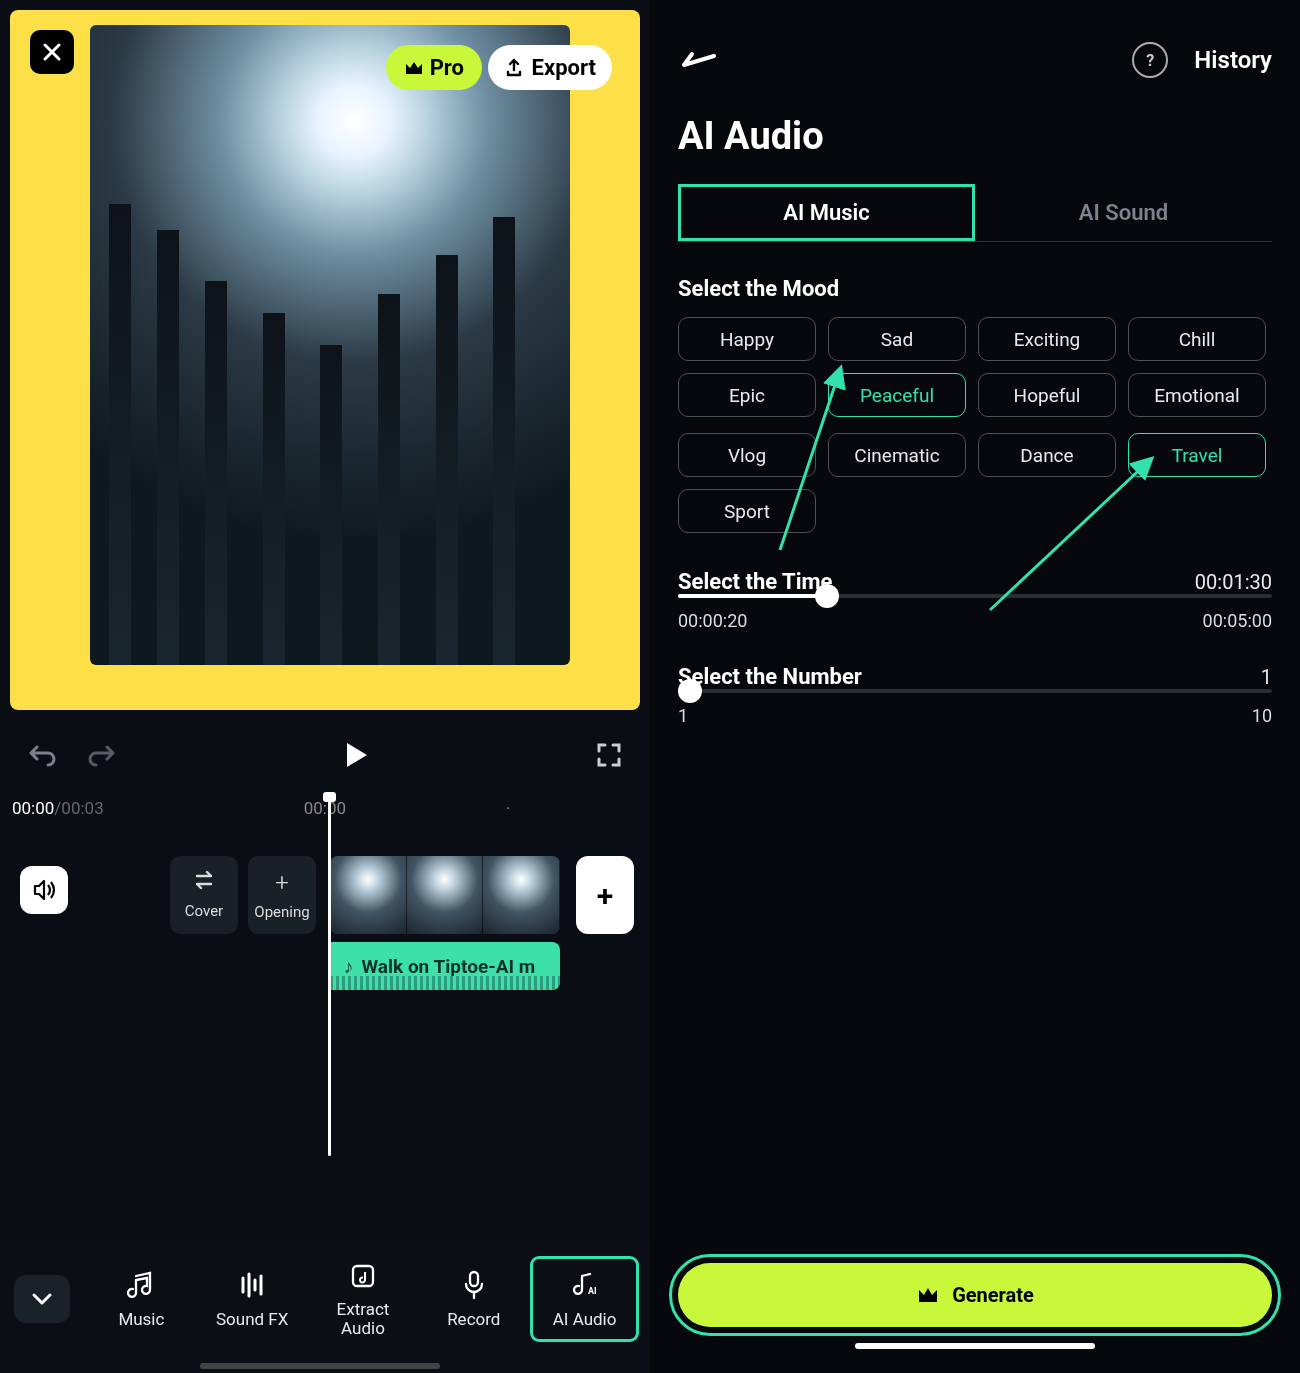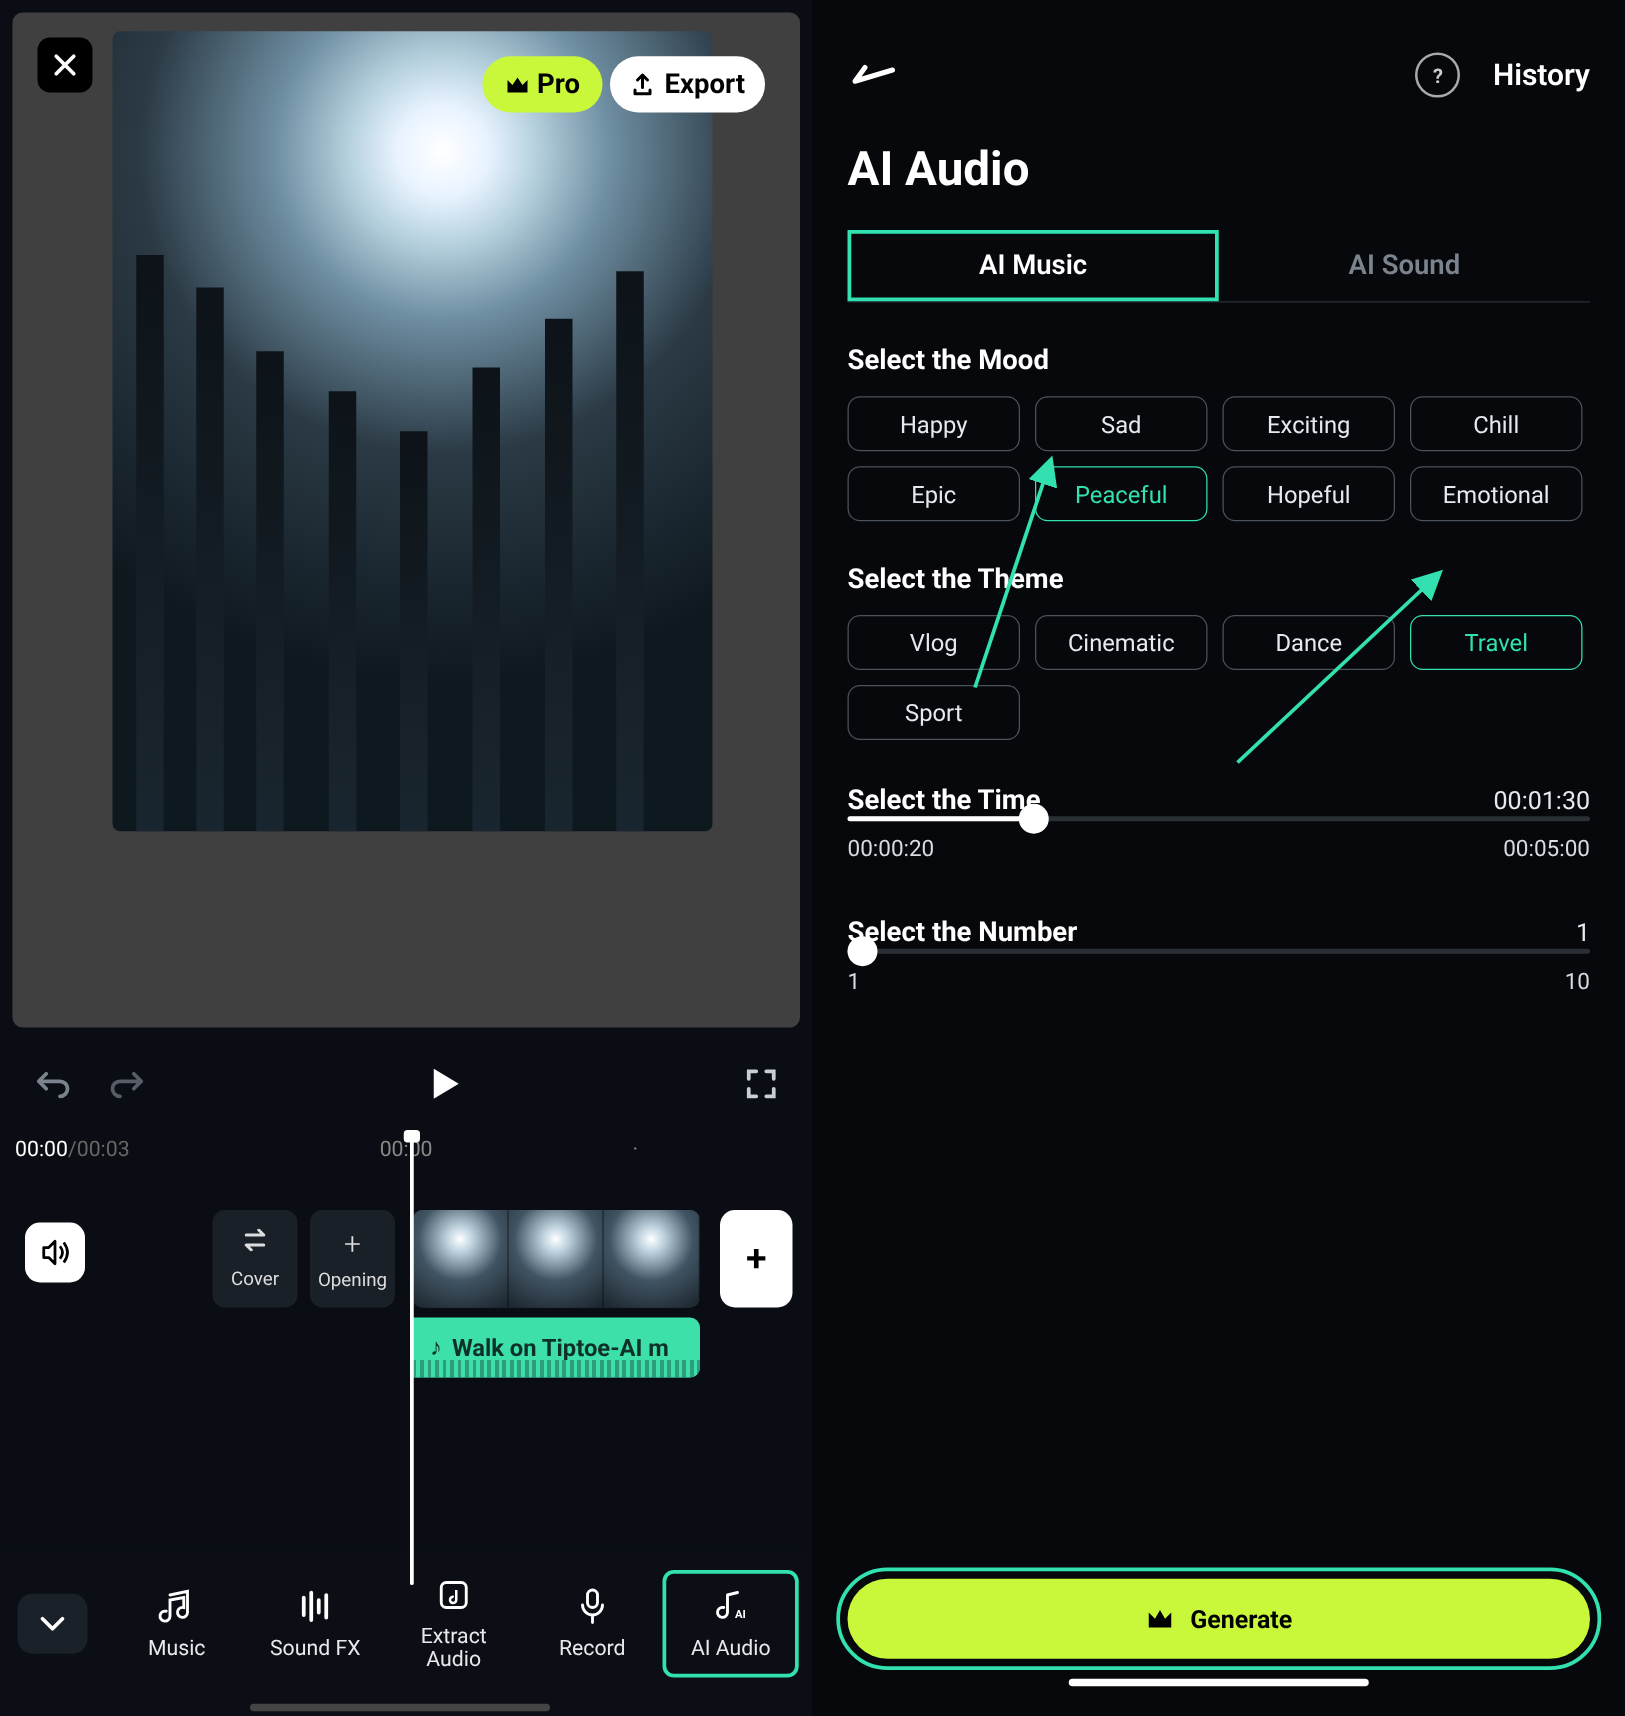--- a/index.html
+++ b/index.html
@@ -17,22 +17,22 @@
   .left-panel {
     width: 650px;
     height: 100%;
     background: #0a0e14;
     position: relative;
     display: flex;
     flex-direction: column;
   }
   .preview-area {
     position: relative;
-    height: 812px;
-    background: #404040;
+    height: 700px;
+    background: #fde047;
     margin: 10px;
     border-radius: 8px;
   }
   .close-btn {
     position: absolute;
     top: 20px; left: 20px;
     width: 44px; height: 44px;
     border-radius: 10px;
     background: #000;
     display:flex;align-items:center;justify-content:center;
@@ -420,21 +420,20 @@
       <div class="chip">Happy</div>
       <div class="chip">Sad</div>
       <div class="chip">Exciting</div>
       <div class="chip">Chill</div>
       <div class="chip">Epic</div>
       <div class="chip sel">Peaceful</div>
       <div class="chip">Hopeful</div>
       <div class="chip">Emotional</div>
     </div>
 
-  <div class="section-h">Select the Theme</div>
   <div class="chips" id="theme-chips">
       <div class="chip">Vlog</div>
       <div class="chip">Cinematic</div>
       <div class="chip">Dance</div>
       <div class="chip sel">Travel</div>
       <div class="chip">Sport</div>
     </div>
 
   <div class="time-row">
     <span class="section-h" style="margin-top:0">Select the Time</span>
@@ -445,21 +444,21 @@
       <div class="slider-fill" id="time-fill" style="width: 25%;"></div>
       <div class="slider-thumb" id="time-thumb" style="left: 25%;"></div>
     </div>
     <div class="slider-labels">
       <span>00:00:20</span>
       <span>00:05:00</span>
     </div>
   </div>
 
   <div class="time-row" style="margin-top:28px">
-    <span class="section-h" style="margin-top:16px">Select the Number</span>
+    <span class="section-h" style="margin-top:5px">Select the Number</span>
     <span class="time-val">1</span>
   </div>
   <div class="slider-wrap">
     <div class="slider-track">
       <div class="slider-fill" id="num-fill" style="width: 0%;"></div>
       <div class="slider-thumb" id="num-thumb" style="left: 2%;"></div>
     </div>
     <div class="slider-labels">
       <span>1</span>
       <span>10</span>

